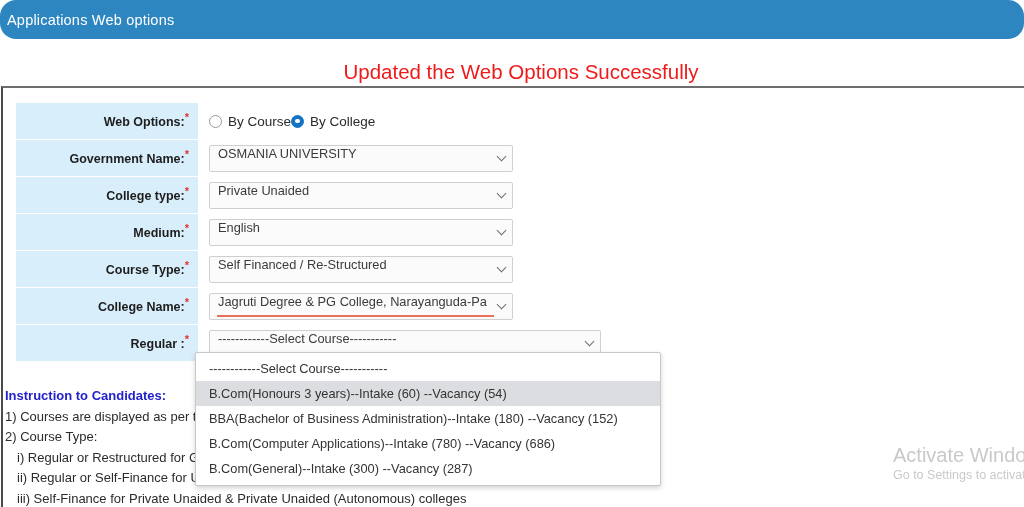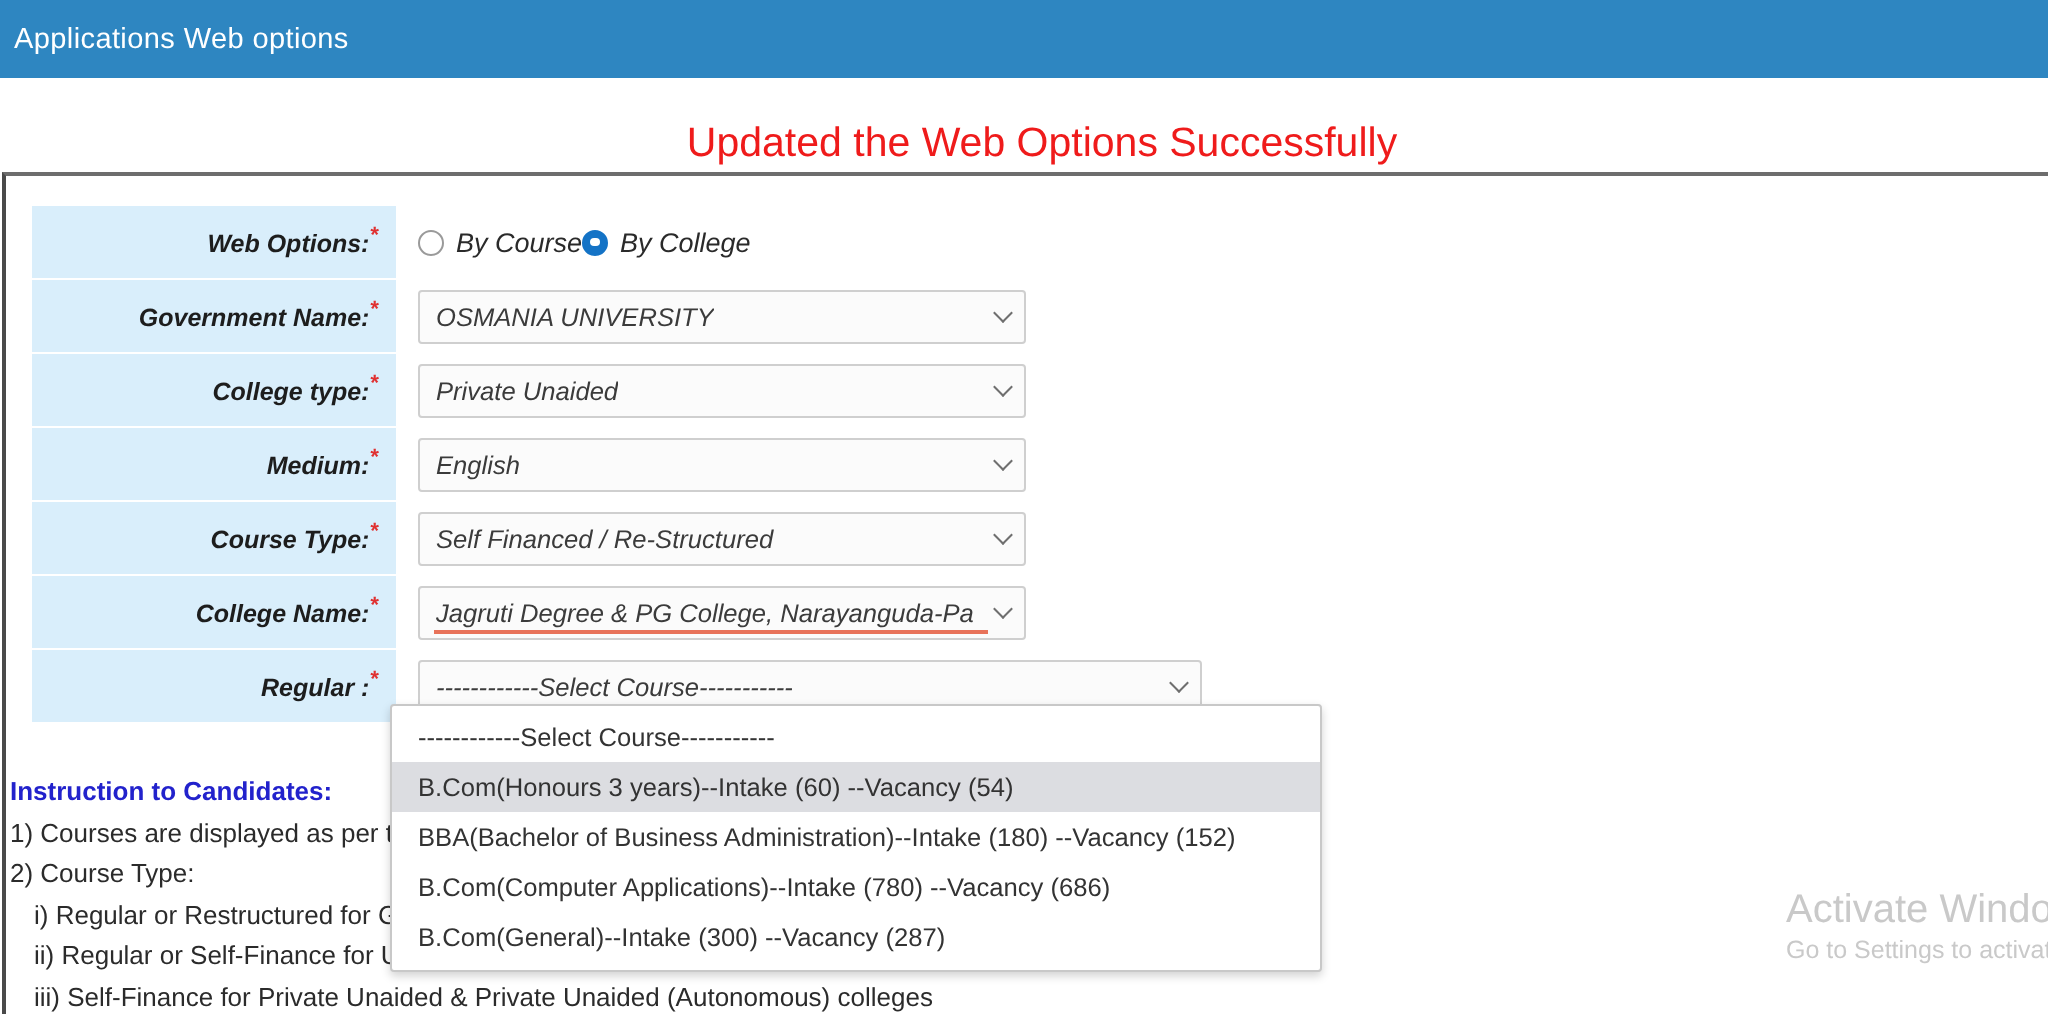--- a/index.html
+++ b/index.html
@@ -20,20 +20,21 @@
   }
 
   
   .appbar {
     position: absolute;
     left: 0; top: 0;
     width: 1024px; height: 39px;
     background: #2e86c1;
     display: flex;
     align-items: center;
+    border-radius: 16px;
   }
   .appbar-title {
     color: #ffffff;
     font-size: 14.5px;
     letter-spacing: .2px;
     padding-left: 7px;
     white-space: nowrap;
   }
 
   
@@ -70,21 +71,20 @@
     position: absolute;
     left: 13px; top: 15px;
     width: 660px;
   }
   .form-row {
     position: relative;
     height: 36px;
     margin-bottom: 1px;
     display: flex;
     align-items: center;
-    font-style: italic;
   }
   .lbl-cell {
     width: 182px;
     height: 36px;
     background: #d9eefb;
     display: flex;
     align-items: center;
     justify-content: flex-end;
     padding-right: 9px;
     flex: 0 0 auto;
@@ -140,21 +140,21 @@
   }
 
   
   .sel {
     position: relative;
     height: 27px;
     background: #fbfbfb;
     border: 1px solid #cfcfcf;
     border-radius: 2px;
     display: flex;
-    align-items: center;
+    align-items: flex-start;
     padding: 0 22px 0 8px;
     cursor: pointer;
   }
   .sel-w1 { width: 304px; }
   .sel-w2 { width: 392px; }
   .sel-text {
     font-size: 12.8px;
     color: #3b3b3b;
     white-space: nowrap;
     overflow: hidden;

